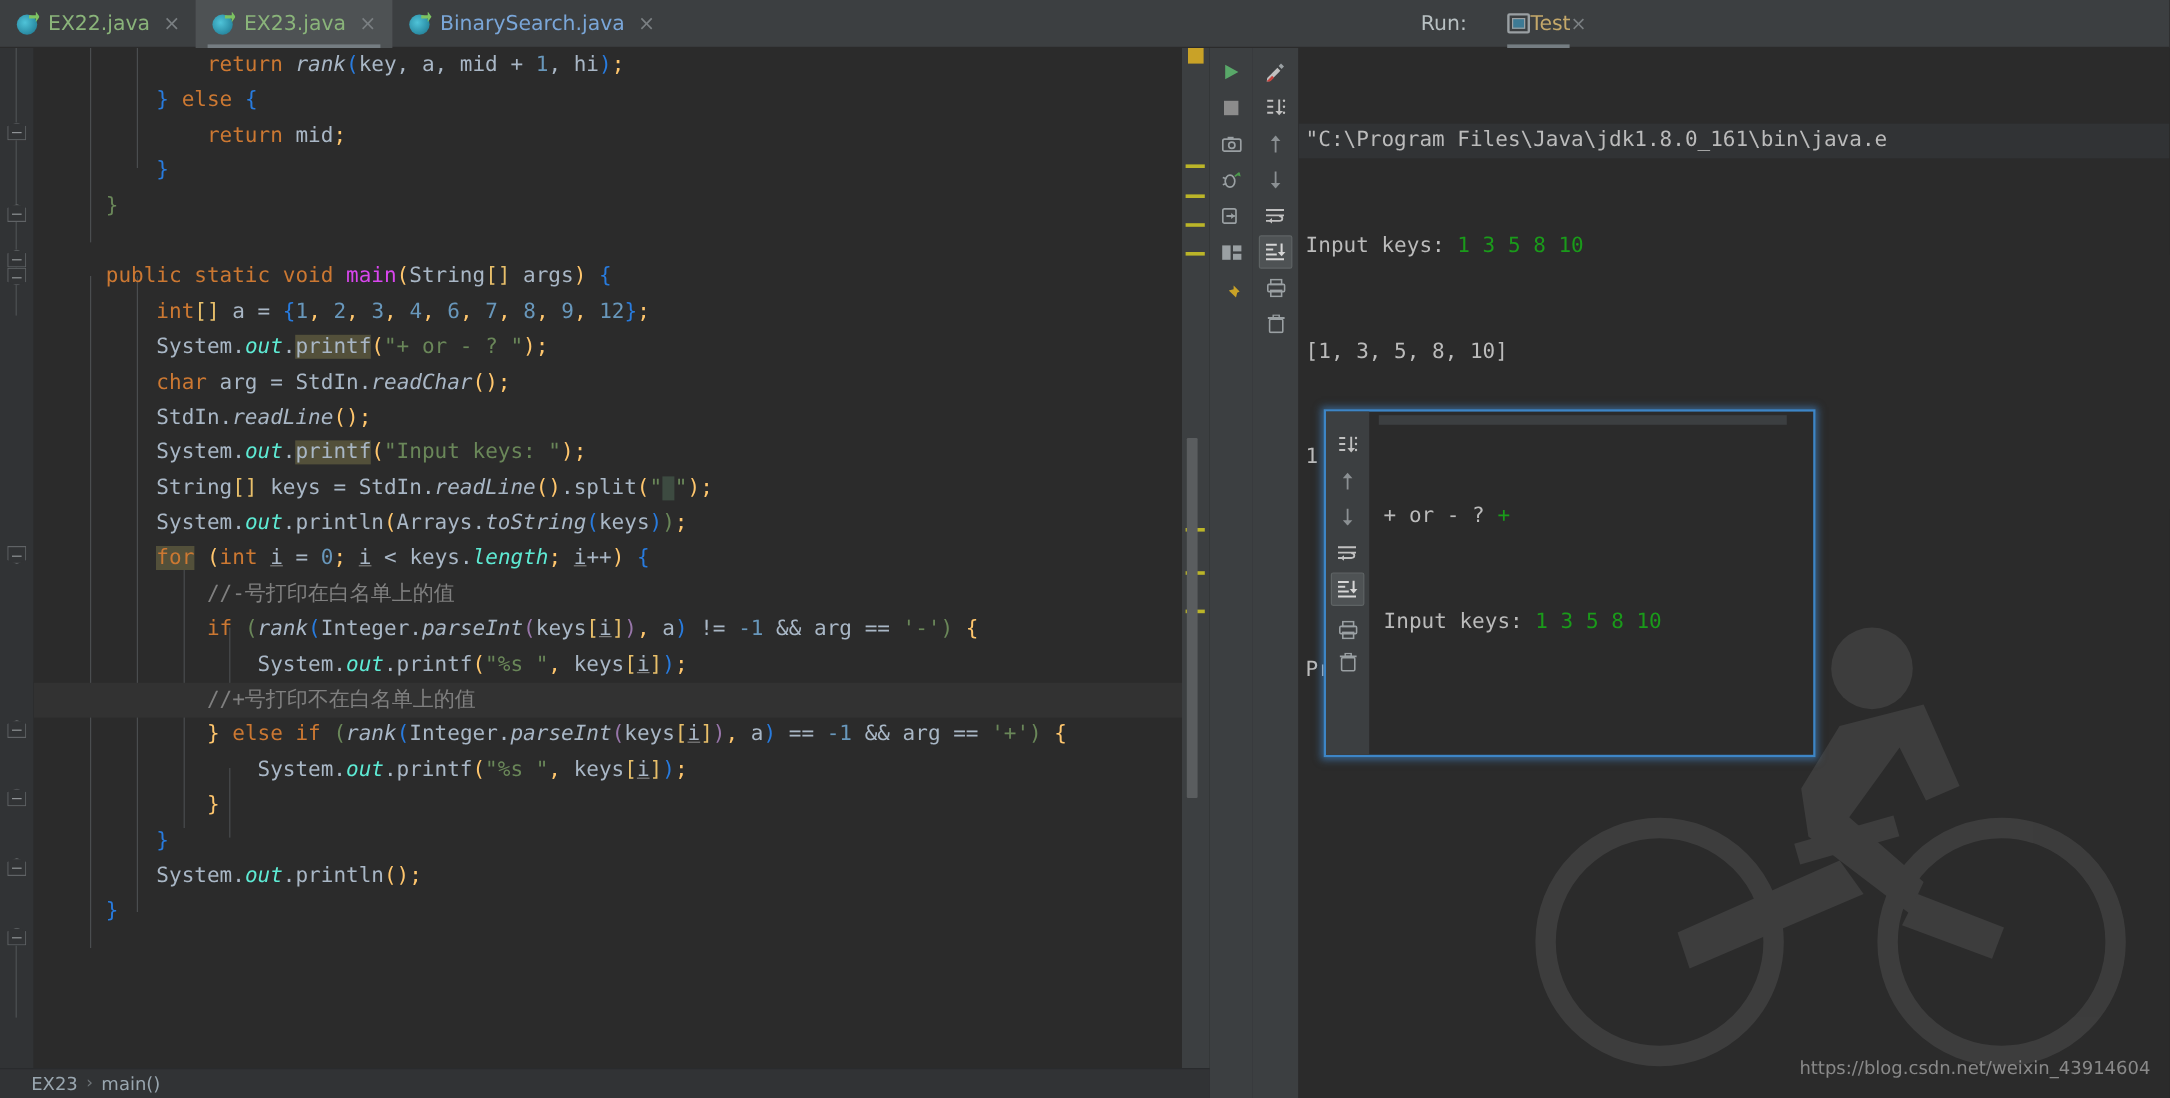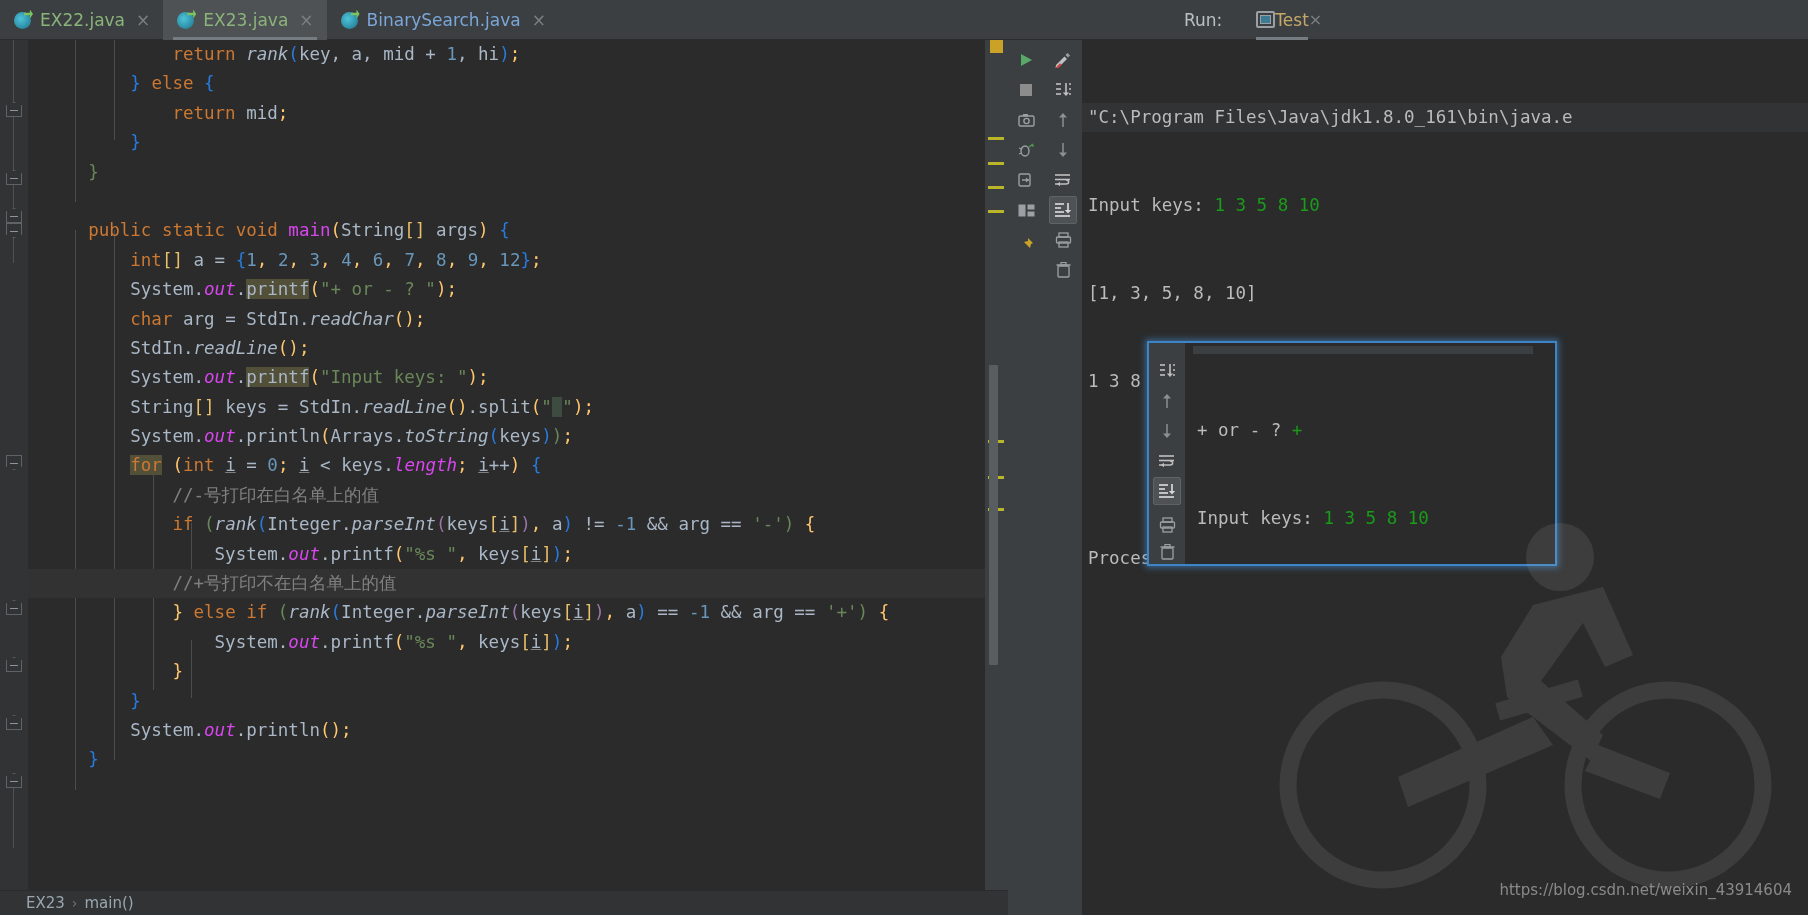--- a/index.html
+++ b/index.html
@@ -106,21 +106,21 @@
   .code .ln.hl { background: #323232; }
   .indentguide { position:absolute; width:1px; background:#4a4d4f; }
 
   
   .kw   { color: #cc7832; }
   .num  { color: #6897bb; }
   .str  { color: #6a8759; }
   .cmt  { color: #808080; }
   .fn   { color: #d946ef; }
   .fni  { color: #a9b7c6; font-style: italic; }
-  .fld  { color: #d946ef; font-style: italic; margin-top: 24px; }
+  .fld  { color: #5eead4; font-style: italic; margin-top: 24px; }
   .pln  { color: #a9b7c6; }
   .brko { color: #ffc66d; }
   .brkb { color: #287bde; }
   .brkg { color: #6a8759; }
   .brky { color: #e8bf6a; }
   .brkv { color: #9876aa; }
   .hlw  { background: #53503a; }
   .hlid { background: #3d4b41; }
   .undl { text-decoration: underline; text-decoration-color:#808080; }
   .grn  { color: #6a8759; }
@@ -145,24 +145,23 @@
     font-family:"DejaVu Sans Mono", monospace; font-size:17.5px; line-height:29.4px;
     color:#bbbbbb; white-space:pre; padding-top:4px; overflow:hidden;
   }
   .console .cl { display:block; height:29.4px; padding-left:6px; }
   .console .cl.first { background:#313335; }
   .cgreen { color:#1a9b1a; }
   .cgreeni { color:#1a9b1a; }
 
   
   .popup {
-    position:absolute; left:1103px; top:341px; width:410px; height:225px;
+    position:absolute; left:1103px; top:341px; width:410px; height:290px;
     background:#2b2b2b; border:2px solid #3d85c6;
     box-shadow: 0 0 6px 2px rgba(70,140,210,.55);
-    margin-left: 44px;
   }
   .popup .ptoolbar { position:absolute; left:0; top:0; width:36px; bottom:0; background:#3c3f41; }
   .popup .pbtn { position:absolute; left:4px; width:28px; height:28px; display:flex; align-items:center; justify-content:center; }
   .popup .pbtn.sel { background:#4e5254; border:1px solid #5e6364; border-radius:2px; }
   .popup .pconsole {
     position:absolute; left:36px; top:0; right:0; bottom:0;
     font-family:"DejaVu Sans Mono", monospace; font-size:17.5px; line-height:29.4px;
     color:#bbbbbb; white-space:pre; padding:14px 0 0 12px; overflow:hidden;
   }
   .popup .pconsole .cl { display:block; height:29.4px; }

